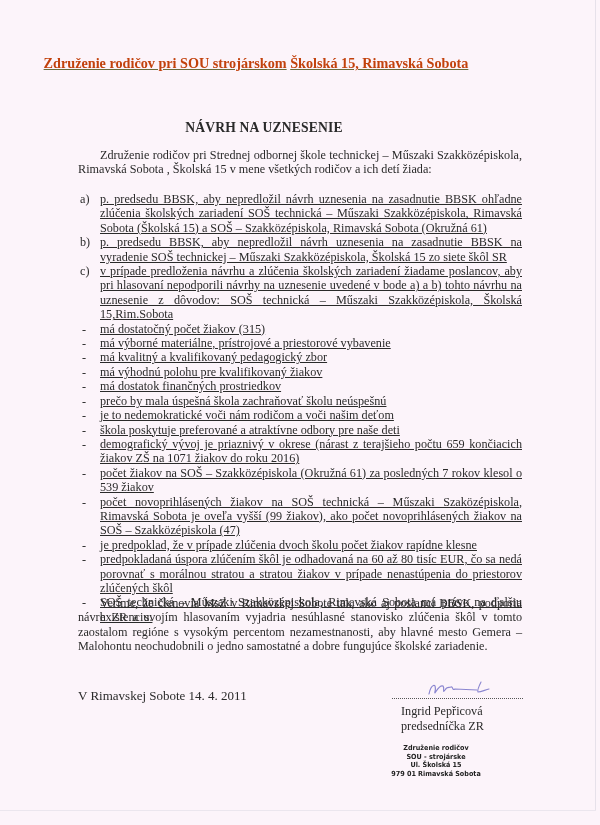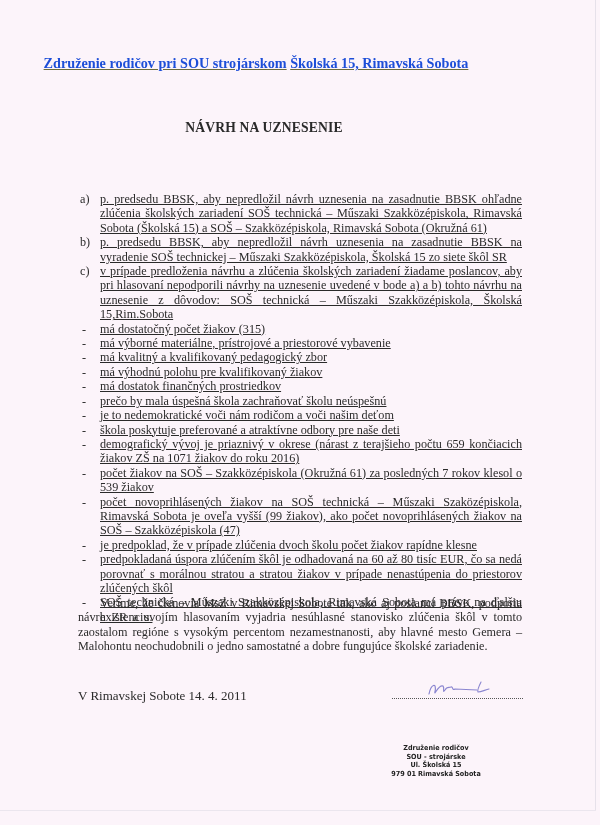--- a/index.html
+++ b/index.html
@@ -33,21 +33,21 @@
       height: 1px;
       background: #ebe6ee;
     }
     .header {
       position: absolute;
       left: 0; width: 512px;
       top: 55px;
       text-align: center;
       font-weight: bold;
       font-size: 14.2px;
-      color: #1d4ed8;
+      color: #c2410c;
     }
     .header span {
       text-decoration: underline;
       text-decoration-color: #6a6a3a;
     }
     .title {
       position: absolute;
       left: 0; width: 528px;
       top: 120px;
       text-align: center;
@@ -127,20 +127,21 @@
   <div class="right-edge"></div>
   <div class="bottom-edge"></div>
 
   <div class="header">
     <span>Združenie rodičov pri SOU strojárskom</span>
     <span>Školská 15, Rimavská Sobota</span>
   </div>
 
   <div class="title">NÁVRH NA UZNESENIE</div>
 
+  <div class="body-text intro">Združenie rodičov pri Strednej odbornej škole technickej – Műszaki Szakközépiskola, Rimavská Sobota , Školská 15 v mene všetkých rodičov a ich detí žiada:</div>
 
   <div class="list">
     <div class="item">
       <span class="mk">a)</span>
       <span class="tx">p. predsedu BBSK, aby nepredložil návrh uznesenia na zasadnutie BBSK ohľadne zlúčenia školských zariadení SOŠ technická – Műszaki Szakközépiskola, Rimavská Sobota (Školská 15) a SOŠ – Szakközépiskola, Rimavská Sobota (Okružná 61)</span>
     </div>
     <div class="item">
       <span class="mk">b)</span>
       <span class="tx">p. predsedu BBSK, aby nepredložil návrh uznesenia na zasadnutie BBSK na vyradenie SOŠ technickej – Műszaki Szakközépiskola, Školská 15 zo siete škôl SR</span>
     </div>
@@ -210,20 +211,24 @@
   <div class="body-text closing">Veríme, že členovia MsZ v Rimavskej Sobote tak, ako aj poslanci BBSK, podporia návrh ZR a svojím hlasovaním vyjadria nesúhlasné stanovisko zlúčenia škôl v tomto zaostalom regióne s vysokým percentom nezamestnanosti, aby hlavné mesto Gemera – Malohontu neochudobnili o jedno samostatné a dobre fungujúce školské zariadenie.</div>
 
   <div class="date">V Rimavskej Sobote 14. 4. 2011</div>
 
   <svg class="signature" viewBox="0 0 70 22">
     <path d="M4 16 C6 6, 12 4, 10 14 C9 18, 14 6, 18 8 C20 10, 17 16, 20 12 C22 8, 24 10, 26 9 C28 8, 27 13, 30 11 L52 12" fill="none" stroke="#8b86d0" stroke-width="1.2" stroke-linecap="round"></path>
     <path d="M56 4 C54 8, 52 12, 53 14 C56 14, 60 12, 64 11" fill="none" stroke="#8b86d0" stroke-width="1.1" stroke-linecap="round"></path>
   </svg>
   <div class="sig-line"></div>
 
+  <div class="sig-name">
+    <div>Ingrid Pepřicová</div>
+    <div>predsedníčka ZR</div>
+  </div>
 
   <div class="stamp">
     <div>Združenie rodičov</div>
     <div>SOU - strojárske</div>
     <div>Ul. Školská 15</div>
     <div>979 01 Rimavská Sobota</div>
   </div>
 </div>
 
 </body></html>

